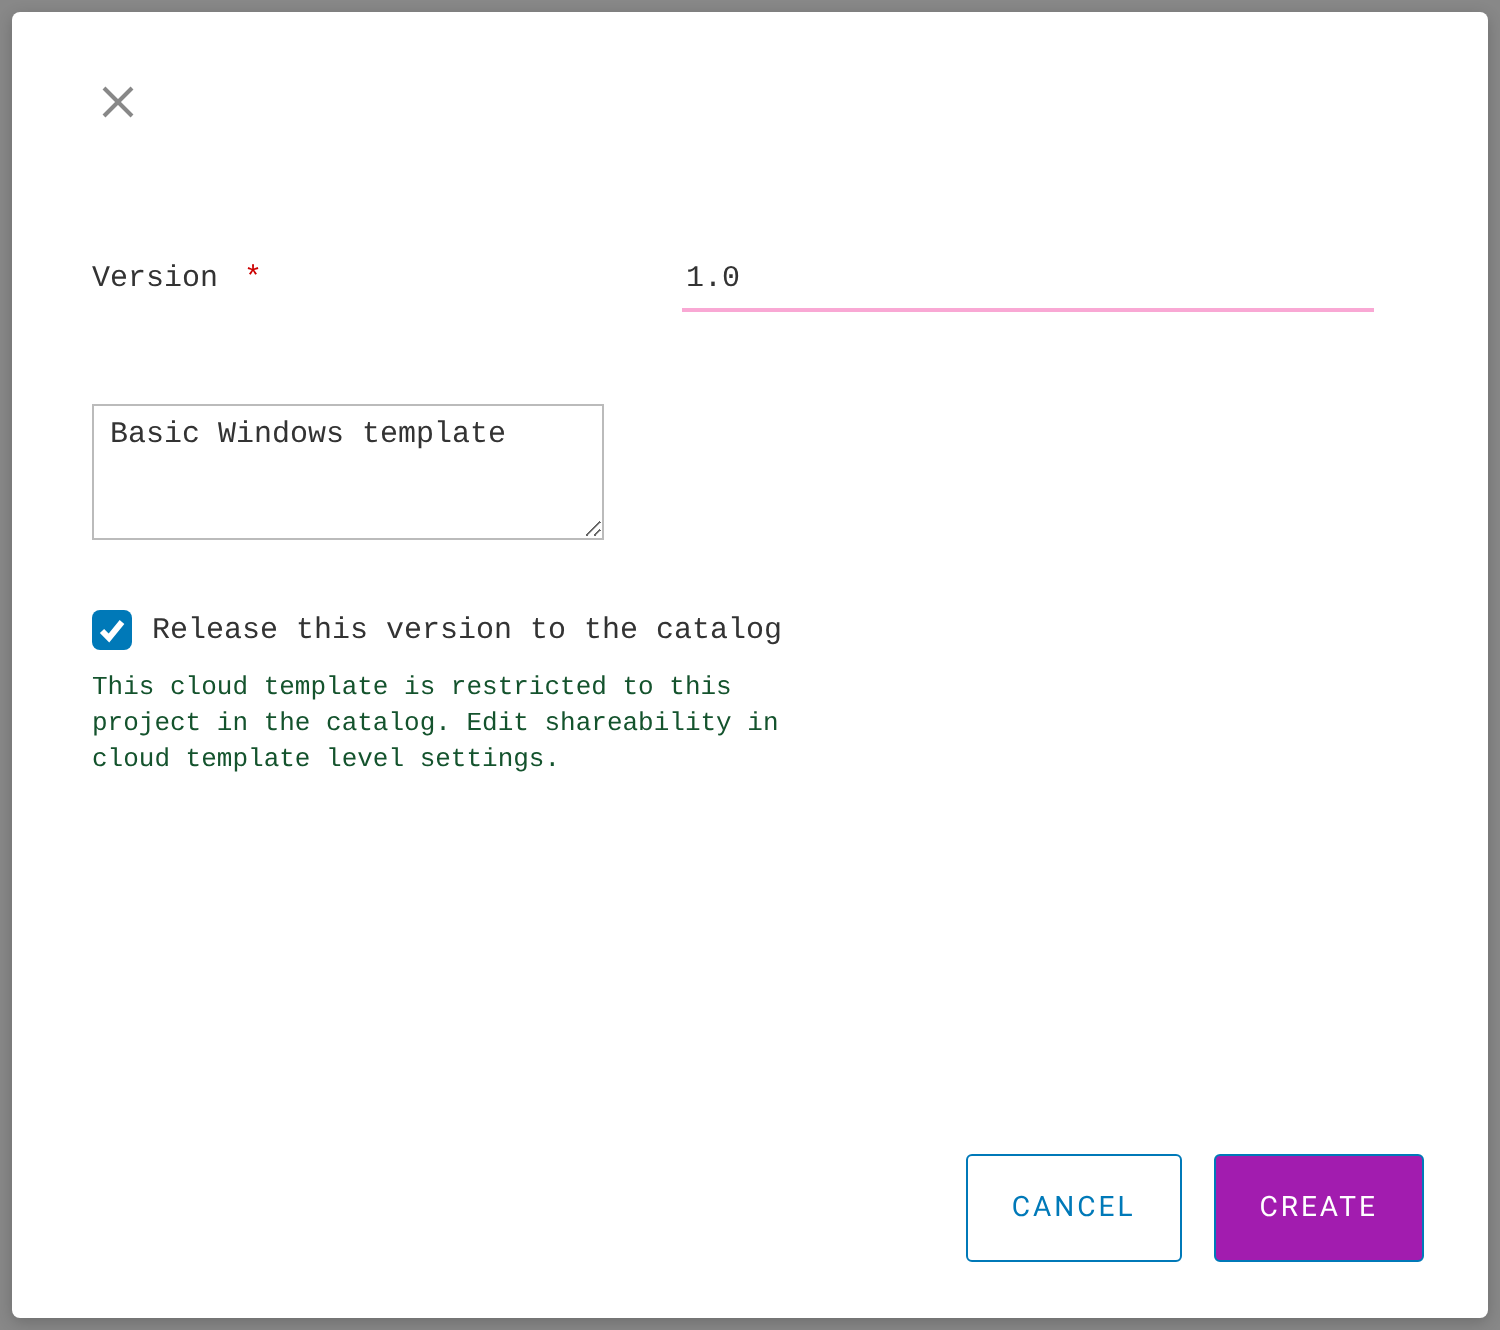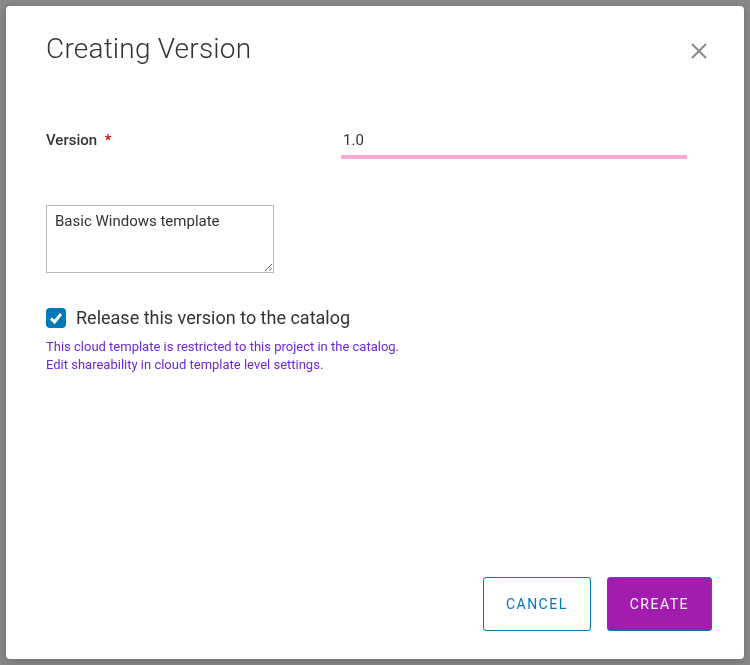--- a/index.html
+++ b/index.html
@@ -49,20 +49,21 @@
     }
     .close-btn svg {
       width: 18px;
       height: 18px;
       stroke: #888;
       stroke-width: 2;
     }
     .modal-body {
       padding: 60px 57px 20px 40px;
       flex: 1;
+      font-family: Liberation Mono, monospace;
     }
     .form-row {
       display: flex;
       margin-bottom: 46px;
     }
     .form-row.tight {
       margin-bottom: 30px;
     }
     .form-label {
       width: 295px;
@@ -75,29 +76,29 @@
     .required-asterisk {
       color: #cc0000;
       margin-left: 4px;
     }
     .form-control-area {
       flex: 1;
     }
     .text-input {
       width: 100%;
       border: none;
-      border-bottom: 4px solid #f9a8d4;
+      border-bottom: 2px solid #f9a8d4;
       font-size: 15px;
       padding: 4px 2px 6px 2px;
       outline: none;
       color: #333;
       font-family: inherit;
     }
     .textarea-input {
-      width: 228px;
+      width: 256px;
       height: 68px;
       border: 1px solid #bbb;
       font-size: 15px;
       padding: 6px 8px;
       outline: none;
       color: #333;
       font-family: inherit;
       resize: both;
     }
     .checkbox-row {
@@ -117,26 +118,26 @@
       flex-shrink: 0;
     }
     .checkbox svg {
       width: 14px;
       height: 14px;
       stroke: #fff;
       stroke-width: 3;
       fill: none;
     }
     .checkbox-label {
-      font-size: 18px;
+      font-size: 15px;
       color: #333;
     }
     .helper-text {
       font-size: 13px;
-      color: #6d28d9;
+      color: #14532d;
       margin-top: 10px;
       line-height: 1.4;
       max-width: 360px;
     }
     .modal-footer {
       display: flex;
       justify-content: flex-end;
       gap: 16px;
       padding: 20px 32px 28px 32px;
     }
@@ -158,21 +159,20 @@
       background: #a21caf;
       border: 1px solid #0079b8;
       color: #fff;
     }
   </style>
 </head>
 <body>
 
 <div class="modal">
   <div class="modal-header">
-    <h1 class="modal-title">Creating Version</h1>
     <button class="close-btn">
       <svg viewBox="0 0 18 18">
         <line x1="2" y1="2" x2="16" y2="16"></line>
         <line x1="16" y1="2" x2="2" y2="16"></line>
       </svg>
     </button>
   </div>
 
   <div class="modal-body">
 

